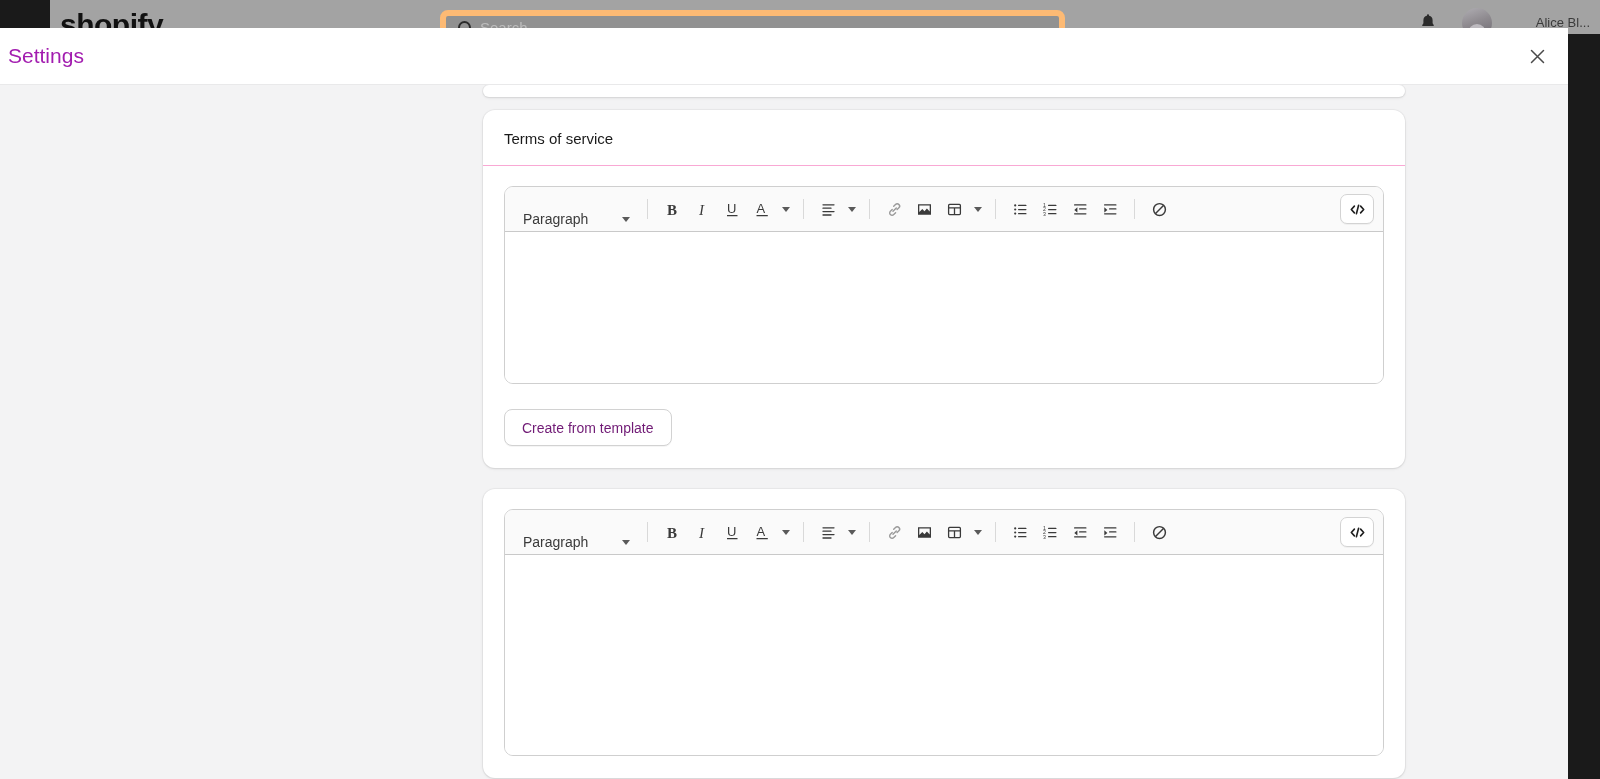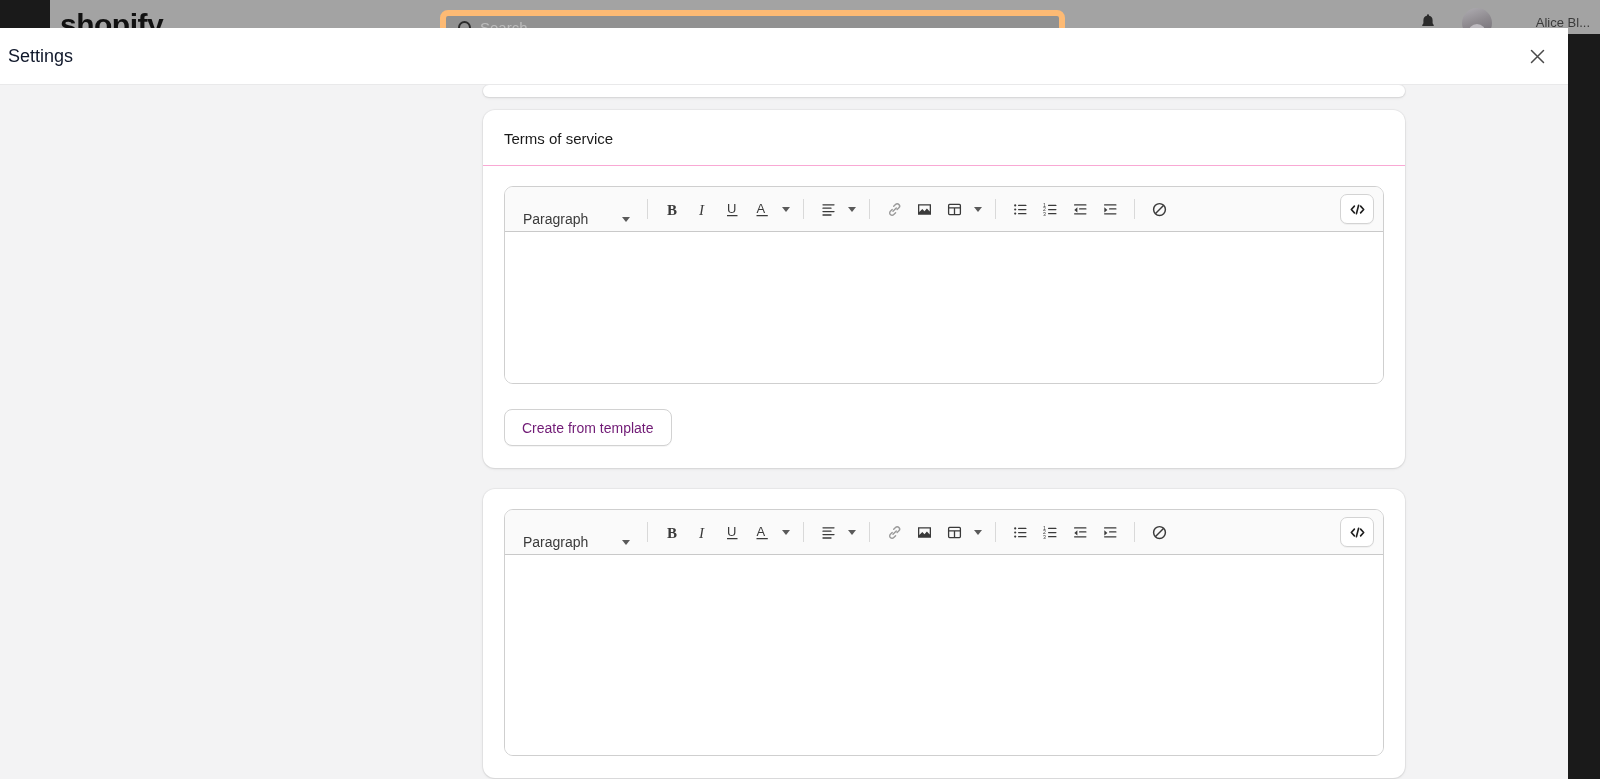--- a/index.html
+++ b/index.html
@@ -108,22 +108,22 @@
     flex: none;
     background: #ffffff;
     border-bottom: 1px solid #e9e9ea;
     display: flex;
     align-items: center;
     justify-content: space-between;
     padding: 0 14px 0 0;
     position: relative;
   }
   #modal-title {
-    font-size: 18px;
-    color: #0f172a;
+    font-size: 21px;
+    color: #a21caf;
     padding-left: 8px;
   }
   #modal-close {
     width: 34px; height: 34px;
     display: flex;
     align-items: center;
     justify-content: center;
     background: transparent;
     border: none;
     cursor: pointer;

